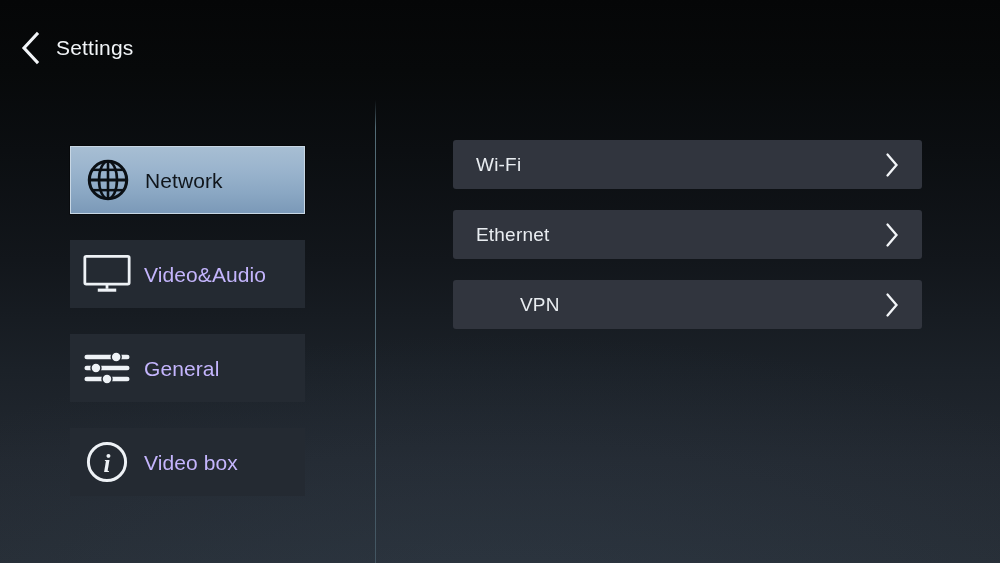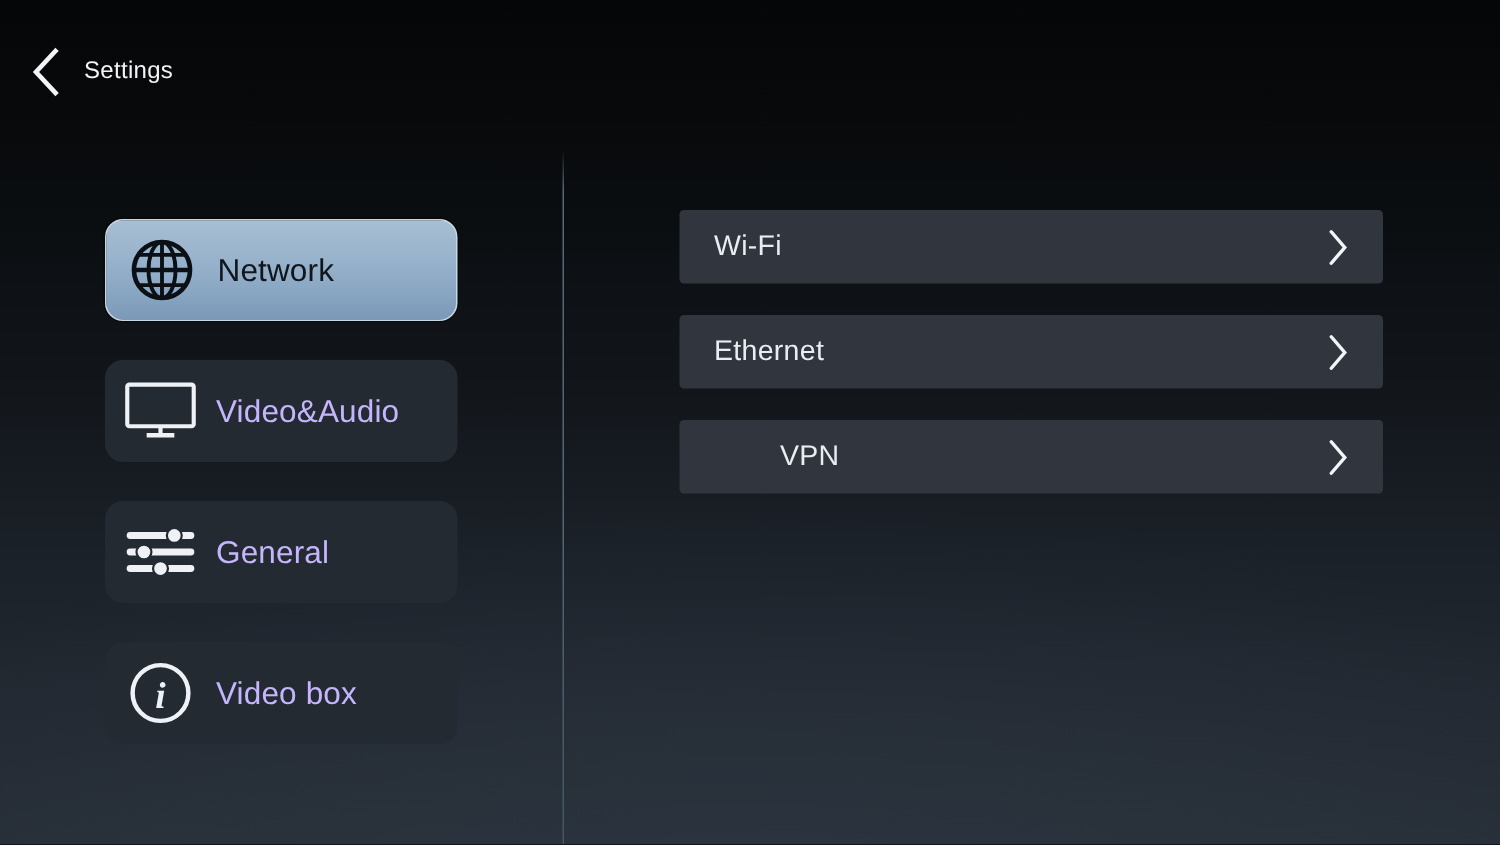--- a/index.html
+++ b/index.html
@@ -52,21 +52,21 @@
     z-index: 3;
   }
   .back-btn {
     width: 46px; height: 60px;
     margin-left: 8px;
     display: flex; align-items: center; justify-content: center;
     cursor: pointer;
   }
   .back-btn svg { display:block; }
   .header-title {
-    font-size: 16px;
+    font-size: 21px;
     color: #f1f4f7;
     letter-spacing: 0.2px;
     margin-left: 2px;
     line-height: 1;
     padding-bottom: 1px;
   }
 
   
   .divider {
     position: absolute;
@@ -90,21 +90,21 @@
     z-index: 3;
   }
   .side-item {
     position: relative;
     width: 235px;
     height: 68px;
     margin-bottom: 26px;
     display: flex;
     align-items: center;
     background: #242a32;
-    border-radius: 12px;
+    border-radius: 0;
     cursor: pointer;
   }
   .side-item:last-child { margin-bottom: 0; }
 
   .side-item.selected {
     background: linear-gradient(180deg, #a7bed3 0%, #9ab4cd 35%, #8aa7c3 70%, #7b99b8 100%);
     border: 1px solid #c8d7e4;
     box-shadow: 0 0 0 1px rgba(0,0,0,0.35);
   }
 

